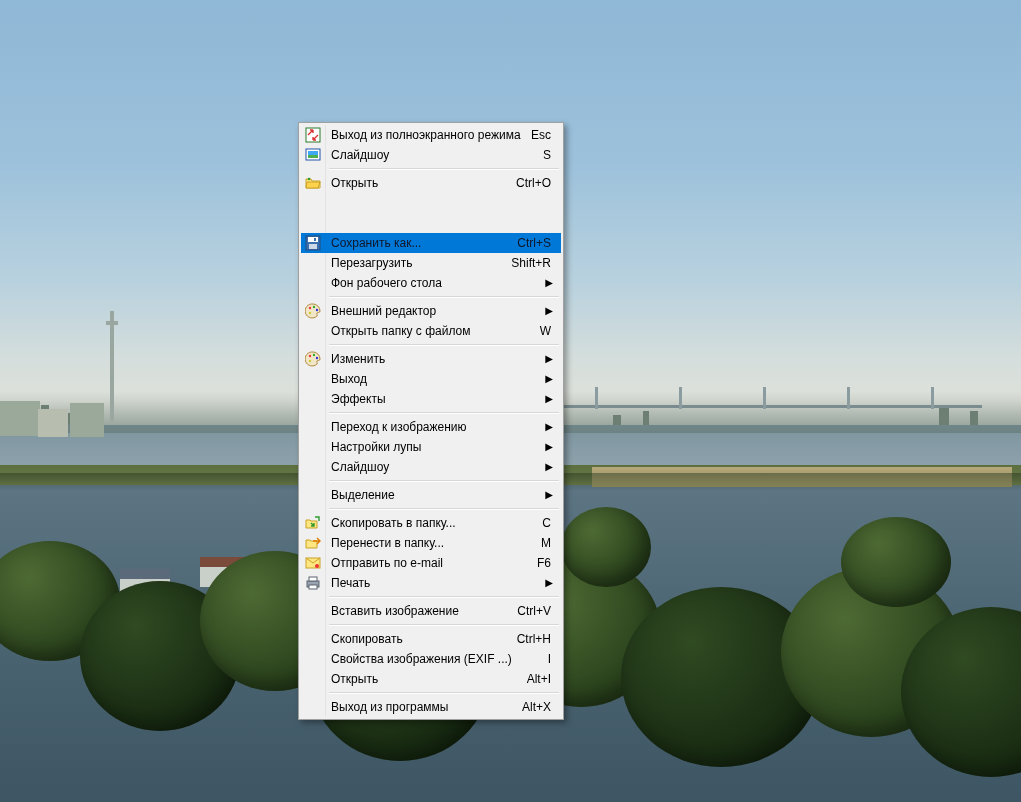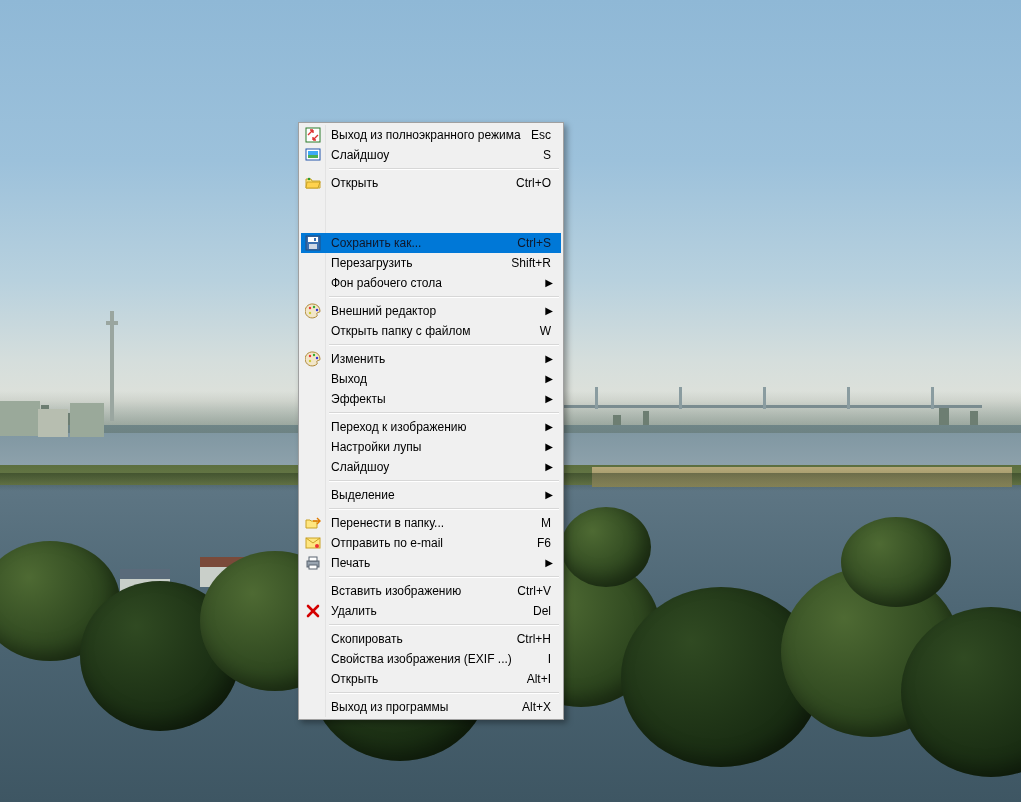--- a/index.html
+++ b/index.html
@@ -286,40 +286,40 @@
       <li class="item"><span class="ico"></span><span>Эффекты</span><span class="subarrow">▶</span></li>
       <li class="sep"></li>
       <li class="item"><span class="ico"></span><span>Переход к изображению</span><span class="subarrow">▶</span></li>
       <li class="item"><span class="ico"></span><span>Настройки лупы</span><span class="subarrow">▶</span></li>
       <li class="item"><span class="ico"></span><span>Слайдшоу</span><span class="subarrow">▶</span></li>
       <li class="sep"></li>
       <li class="item"><span class="ico"></span><span>Выделение</span><span class="subarrow">▶</span></li>
       <li class="sep"></li>
       <li class="item"><span class="ico">
           <svg viewBox="0 0 16 16">
+            <use href="#i-copy-folder"></use>
+          </svg>
+        </span><span>Скопировать в папку...</span><span class="shortcut">C</span></li>
+      <li class="item"><span class="ico">
+          <svg viewBox="0 0 16 16">
             <use href="#i-move-folder"></use>
           </svg>
         </span><span>Перенести в папку...</span><span class="shortcut">M</span></li>
       <li class="item"><span class="ico">
           <svg viewBox="0 0 16 16">
             <use href="#i-mail"></use>
           </svg>
         </span><span>Отправить по e-mail</span><span class="shortcut">F6</span></li>
       <li class="item"><span class="ico">
           <svg viewBox="0 0 16 16">
             <use href="#i-printer"></use>
           </svg>
         </span><span>Печать</span><span class="subarrow">▶</span></li>
       <li class="sep"></li>
-      <li class="item"><span class="ico"></span><span>Вставить изображению</span><span class="shortcut">Ctrl+V</span></li>
-      <li class="item"><span class="ico">
-          <svg viewBox="0 0 16 16">
-            <use href="#i-delete"></use>
-          </svg>
-        </span><span>Удалить</span><span class="shortcut">Del</span></li>
+      <li class="item"><span class="ico"></span><span>Вставить изображение</span><span class="shortcut">Ctrl+V</span></li>
       <li class="sep"></li>
       <li class="item"><span class="ico"></span><span>Скопировать</span><span class="shortcut">Ctrl+H</span></li>
       <li class="item"><span class="ico"></span><span>Свойства изображения (EXIF ...)</span><span class="shortcut">I</span></li>
       <li class="item"><span class="ico"></span><span>Открыть</span><span class="shortcut">Alt+I</span></li>
       <li class="sep"></li>
       <li class="item"><span class="ico"></span><span>Выход из программы</span><span class="shortcut">Alt+X</span></li>
     </ul>
 </div>
 
 <svg width="0" height="0" style="position:absolute">

